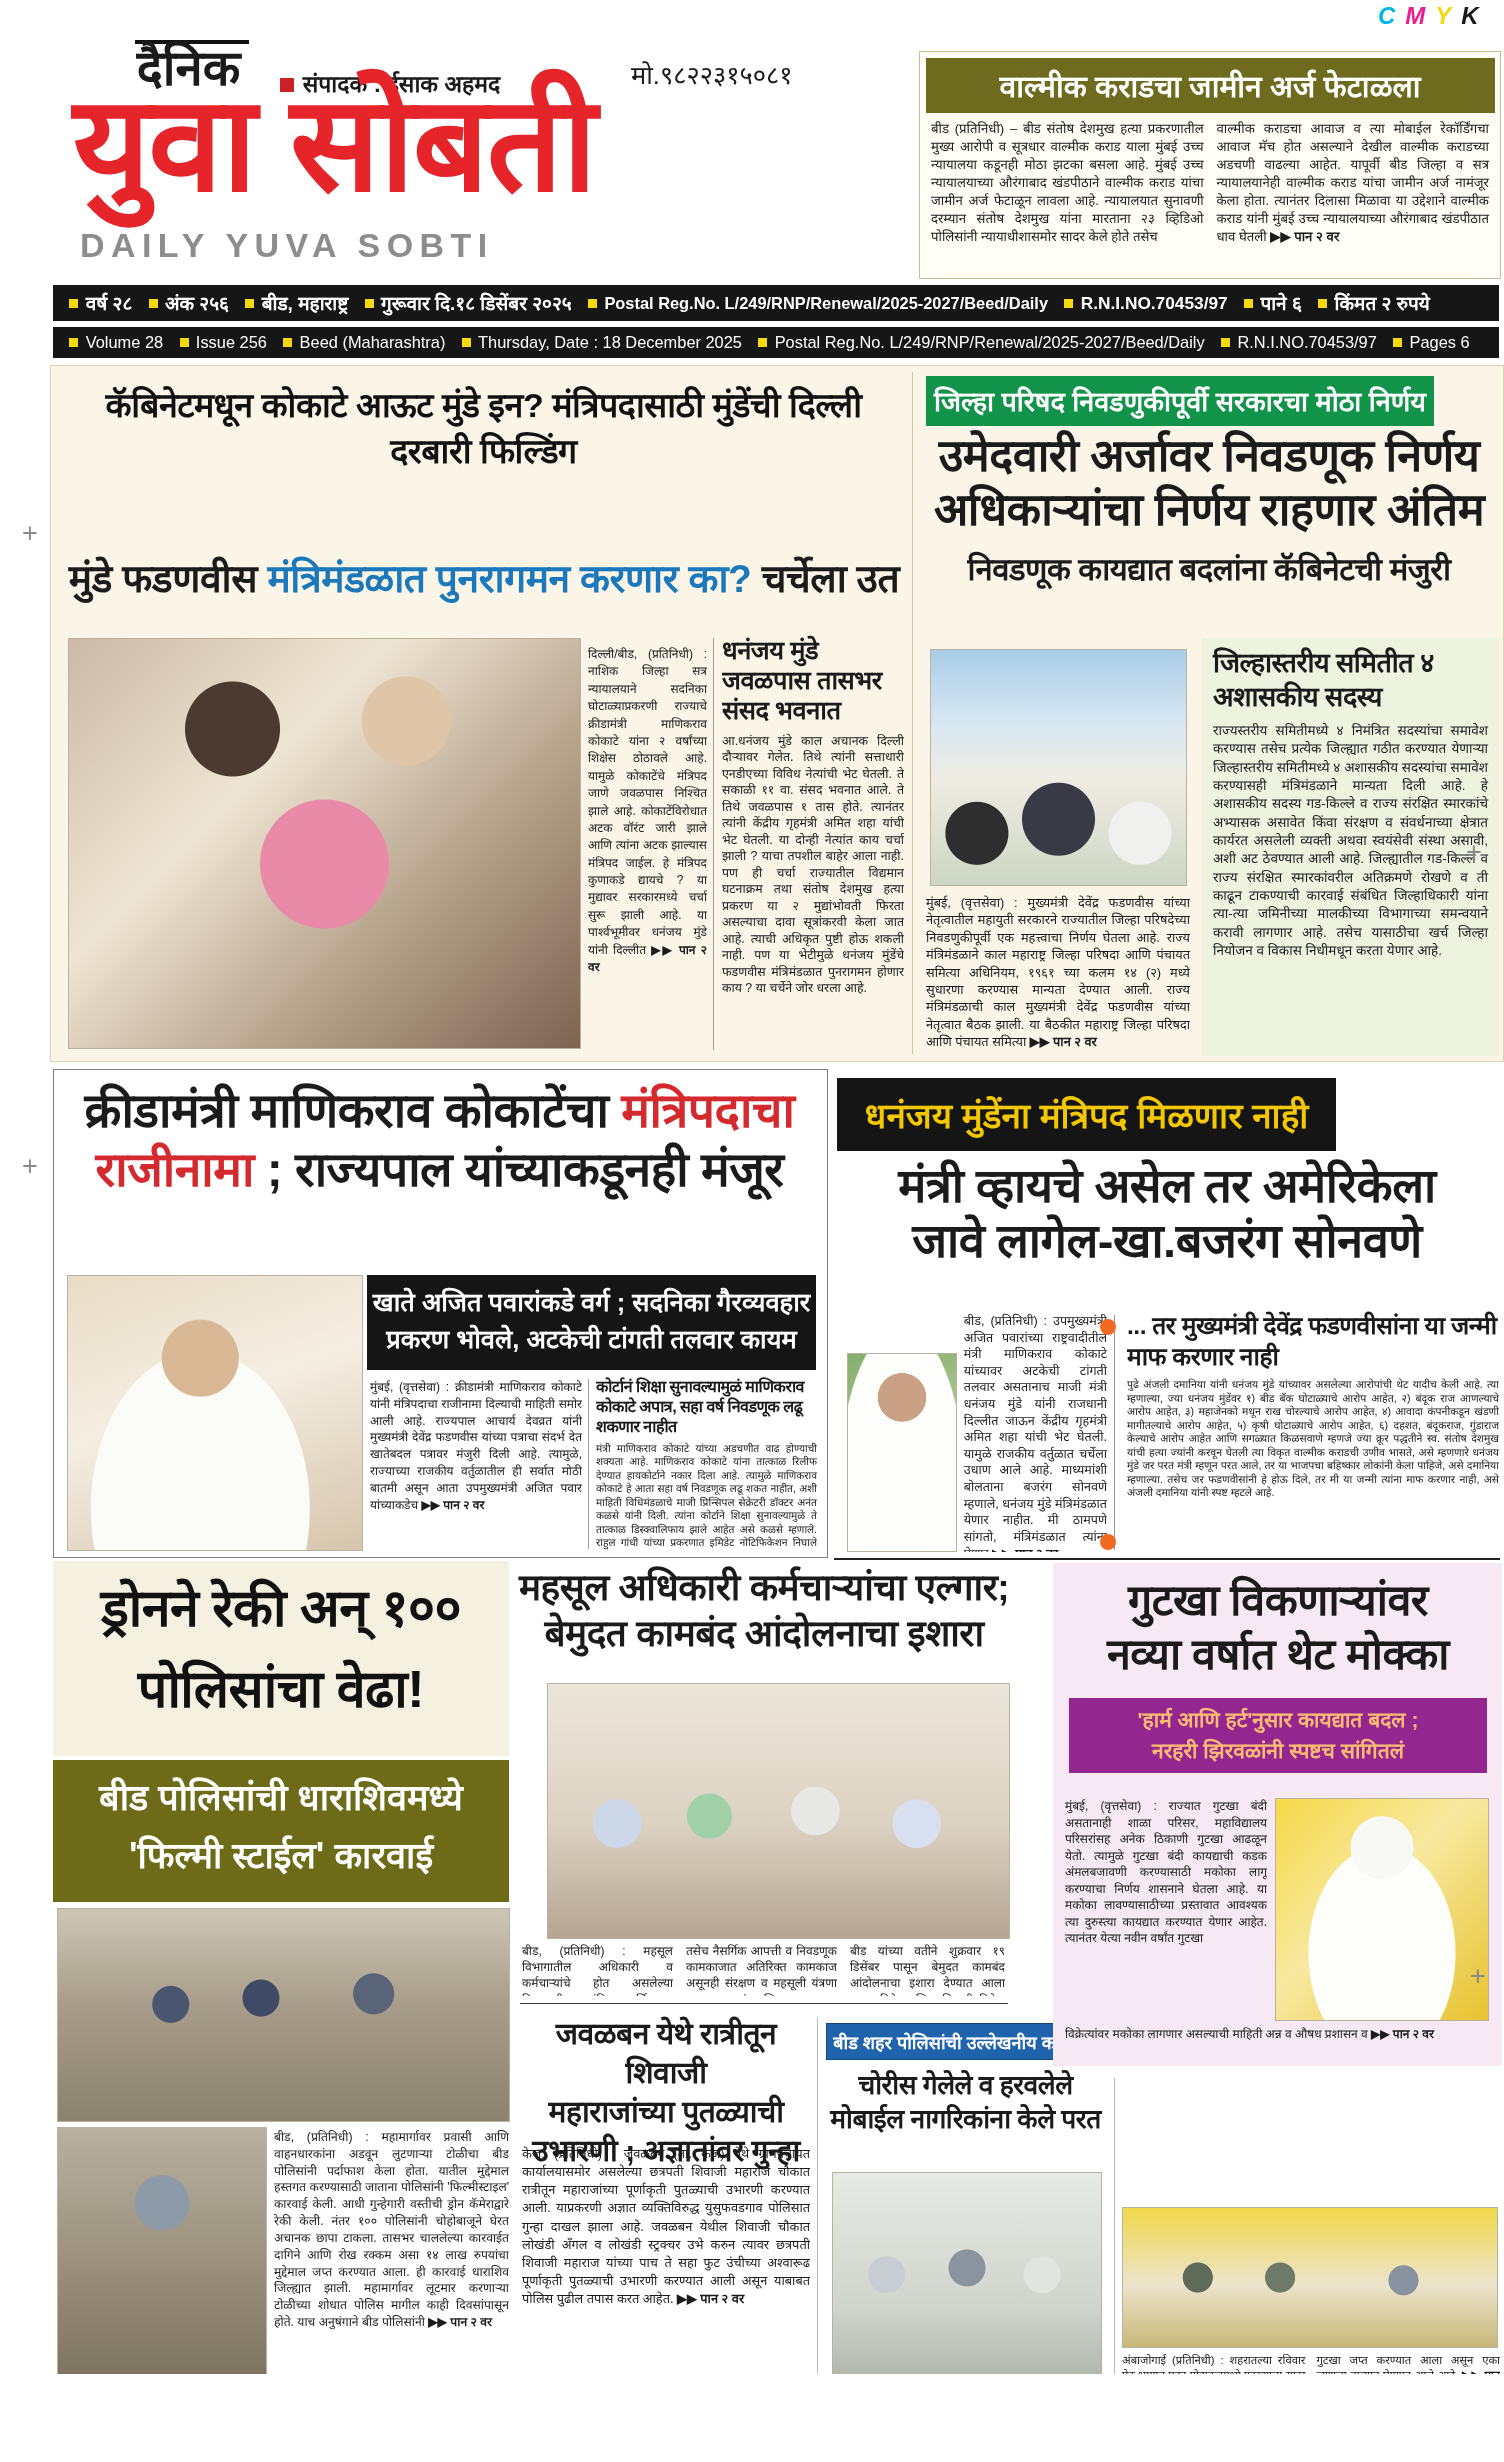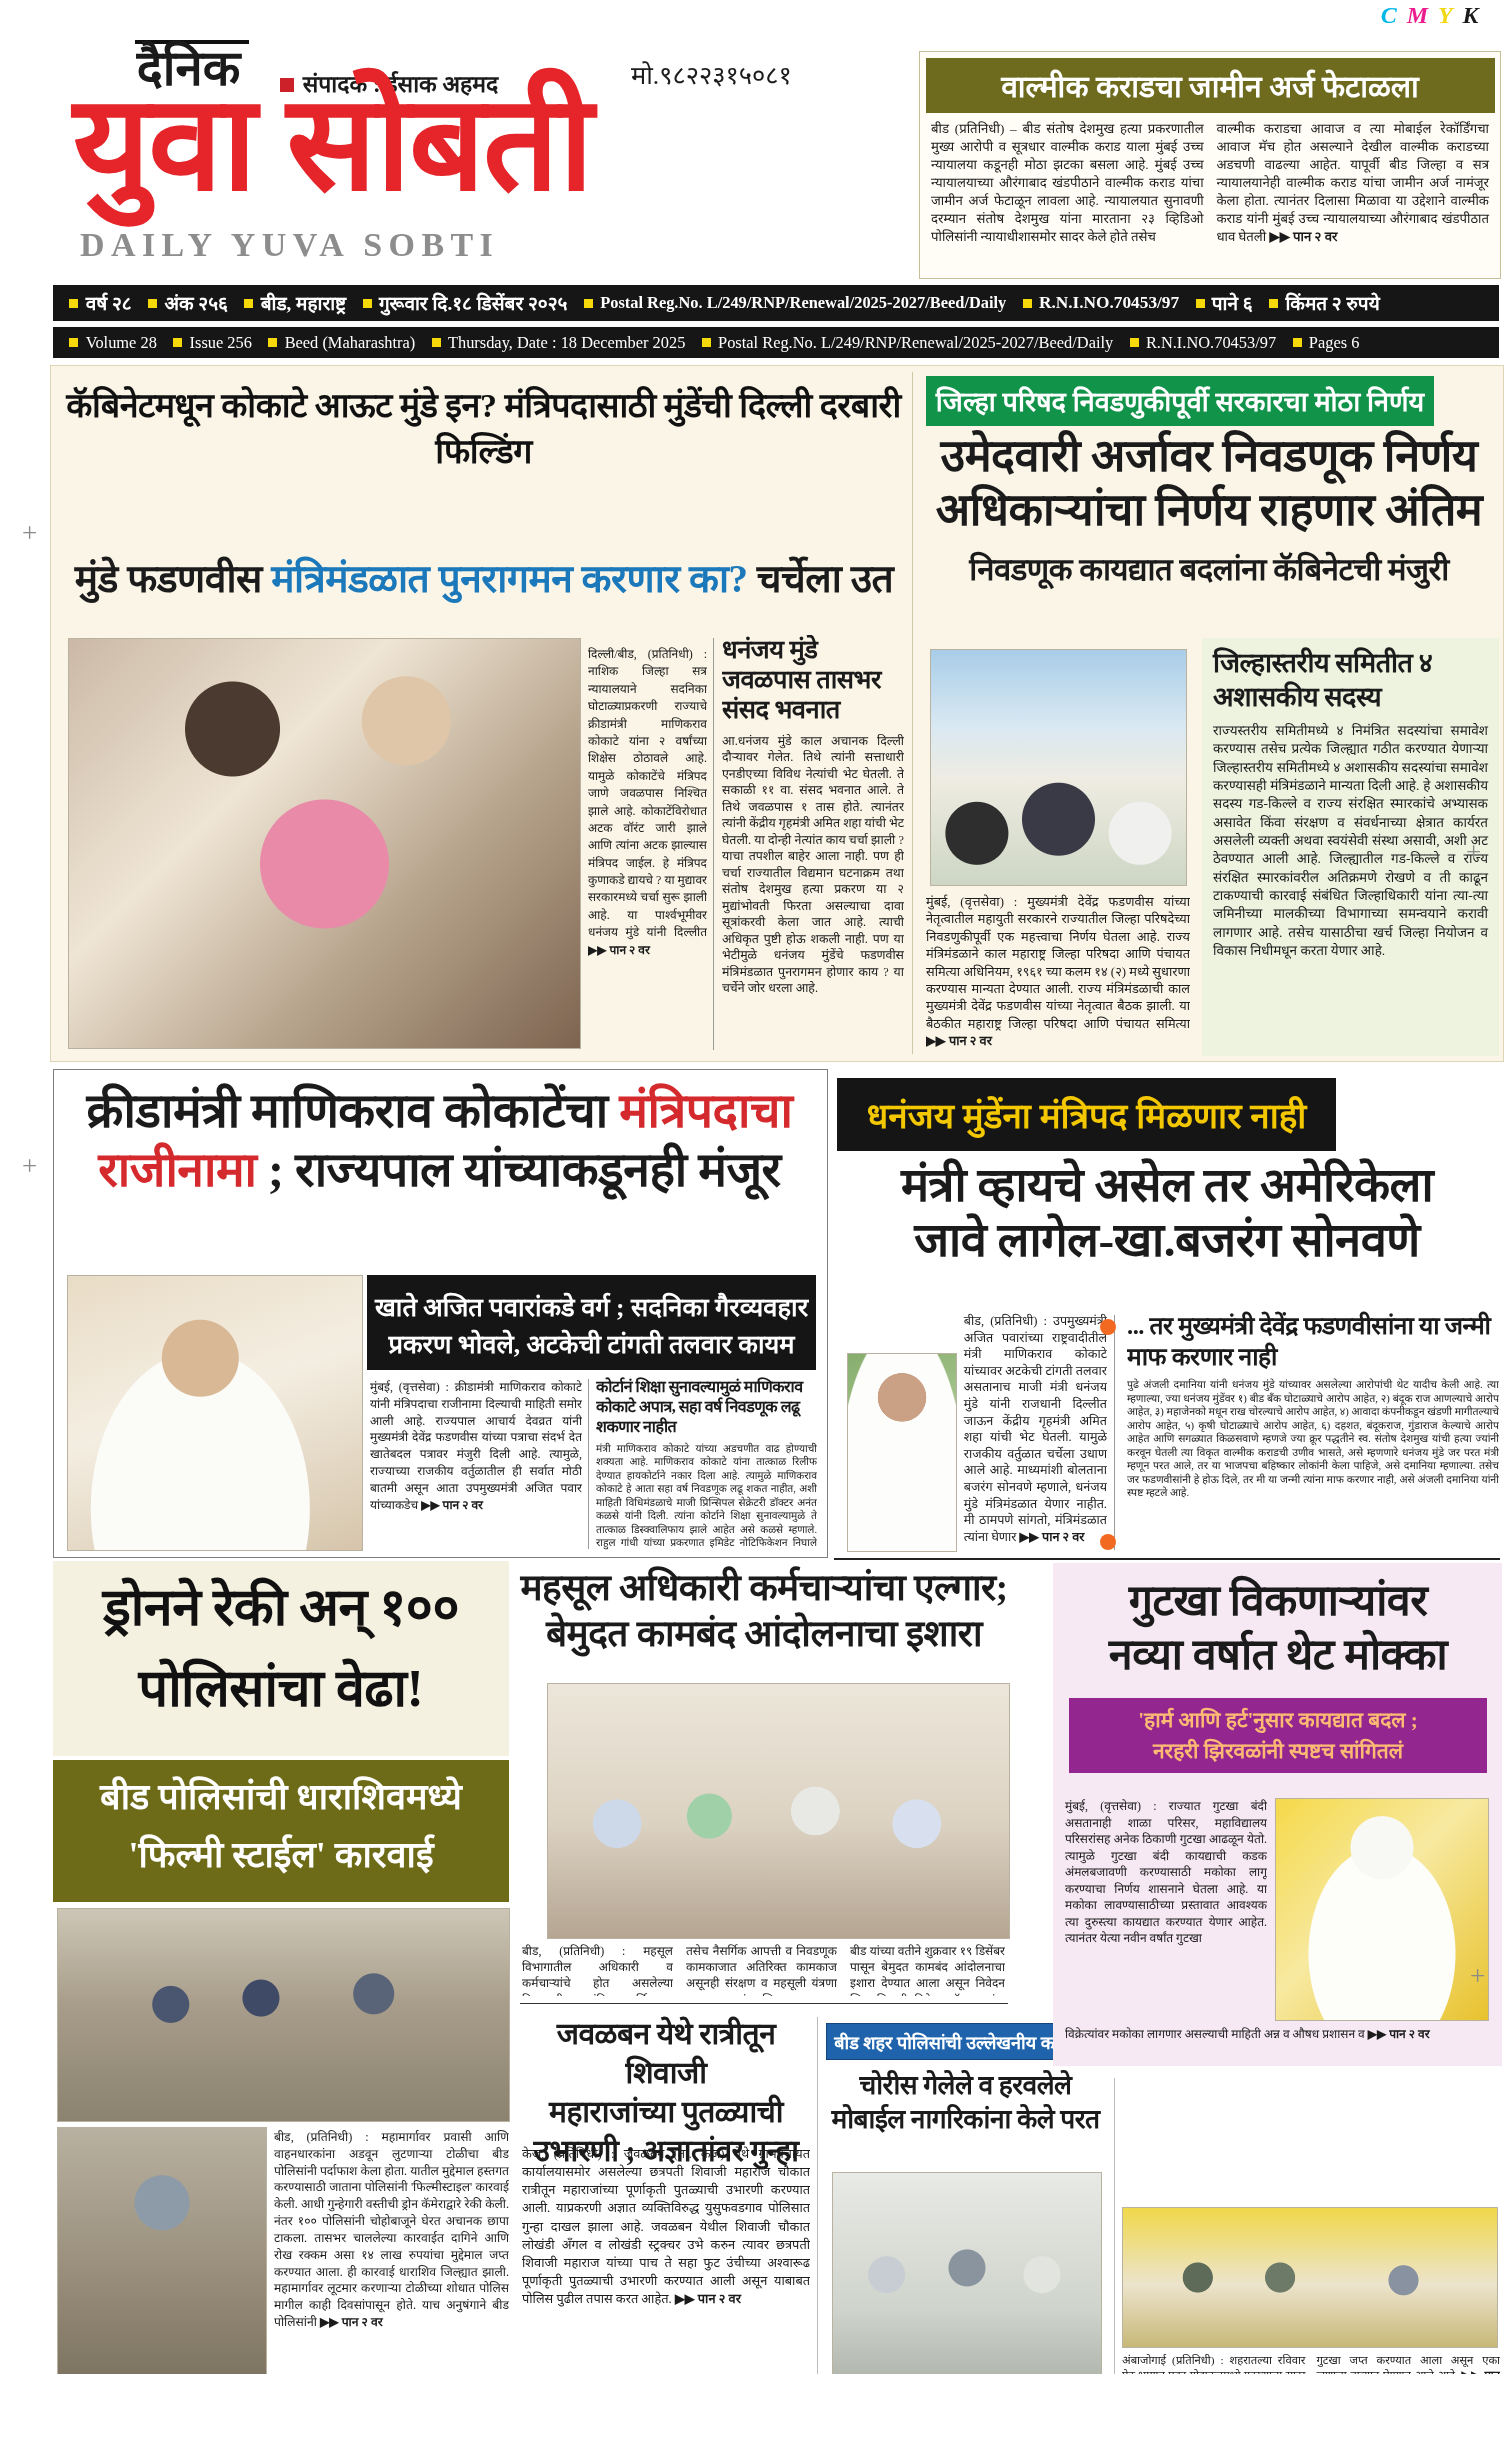--- a/index.html
+++ b/index.html
@@ -1,17 +1,17 @@
 <!DOCTYPE html>
 <html style="font-size:14.6px"><head>
 <meta charset="utf-8">
 <style>
   html,body{margin:0;padding:0;background:#ffffff;}
   #page{position:relative;width:1505px;height:2374px;background:#fff;overflow:hidden;
-        font-family:Liberation Serif, serif;color:#1b1b1b;}
+        font-family:Liberation Sans, sans-serif;color:#1b1b1b;}
   .abs{position:absolute;}
   .c{text-align:center;}
   .j{text-align:justify;text-justify:inter-word;}
   .b{font-weight:bold;}
   .clip{overflow:hidden;}
   .hl{font-weight:800;letter-spacing:-0.5px;}
   .bar{background:#161616;color:#fff;display:flex;align-items:center;}
   .bar span{white-space:nowrap;display:inline-flex;align-items:center;}
   .bar span::before{content:"";display:inline-block;width:9px;height:9px;background:#f5d90a;margin:0 7.3px 0 16.4px;}
   .more{font-weight:bold;}
@@ -109,21 +109,21 @@
 
   <div class="abs" style="left:53px;top:1069px;width:773px;height:487px;border:1.8px solid #7e7e7e;background:#fff;"></div>
   <div class="abs c hl" style="left:60px;top:1082px;width:759px;font-size:48px;line-height:1.22;">
     <div><span>क्रीडामंत्री माणिकराव कोकाटेंचा </span><span style="color:#d42a2e">मंत्रिपदाचा</span></div>
     <div><span style="color:#d42a2e">राजीनामा</span><span> ; राज्यपाल यांच्याकडूनही मंजूर</span></div>
   </div>
   <div class="ph" style="left:67px;top:1275px;width:294px;height:274px;background:
      radial-gradient(circle at 45% 30%, #d9b896 0 38px, transparent 39px),
      radial-gradient(ellipse at 45% 85%, #fbfbf8 0 109px, transparent 110px),
      linear-gradient(160deg,#e9dcc6,#f4eee2 45%,#d6c5ab);"></div>
-  <div class="abs c" style="left:367px;top:1275px;width:449px;height:95px;background:#151515;color:#fff;font-size:25.5px;font-weight:700;line-height:1.45;padding-top:15px;box-sizing:border-box;">
+  <div class="abs c" style="left:367px;top:1275px;width:449px;height:95px;background:#151515;color:#fff;font-size:25.5px;font-weight:700;line-height:1.45;padding-top:9px;box-sizing:border-box;">
     <div>खाते अजित पवारांकडे वर्ग ; सदनिका गैरव्यवहार</div>
     <div>प्रकरण भोवले, अटकेची टांगती तलवार कायम</div>
   </div>
   <div class="abs j clip" style="left:370px;top:1379px;width:212px;height:170px;font-size:12px;line-height:1.4;">
     <span>मुंबई, (वृत्तसेवा) : क्रीडामंत्री माणिकराव कोकाटे यांनी मंत्रिपदाचा राजीनामा दिल्याची माहिती समोर आली आहे. राज्यपाल आचार्य देवव्रत यांनी मुख्यमंत्री देवेंद्र फडणवीस यांच्या पत्राचा संदर्भ देत खातेबदल पत्रावर मंजुरी दिली आहे. त्यामुळे, राज्याच्या राजकीय वर्तुळातील ही सर्वात मोठी बातमी असून आता उपमुख्यमंत्री अजित पवार यांच्याकडेच</span> <span class="more">▶▶ पान २ वर</span>
   </div>
   <div class="vline" style="left:588px;top:1379px;height:170px;"></div>
   <div class="abs clip" style="left:596px;top:1377px;width:221px;height:173px;">
     <div class="hl" style="font-size:16px;line-height:1.25;">कोर्टानं शिक्षा सुनावल्यामुळं माणिकराव कोकाटे अपात्र, सहा वर्ष निवडणूक लढू शकणार नाहीत</div>
     <div class="j" style="margin-top:4.6px;font-size:10.4px;line-height:1.3;">

